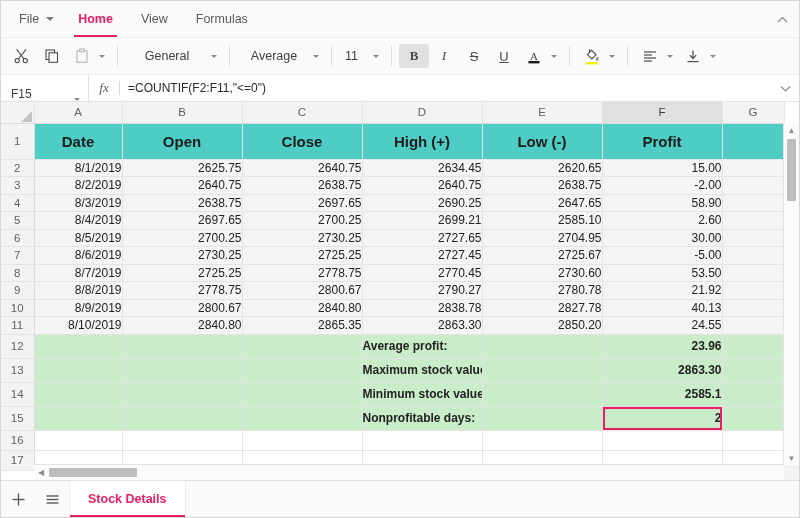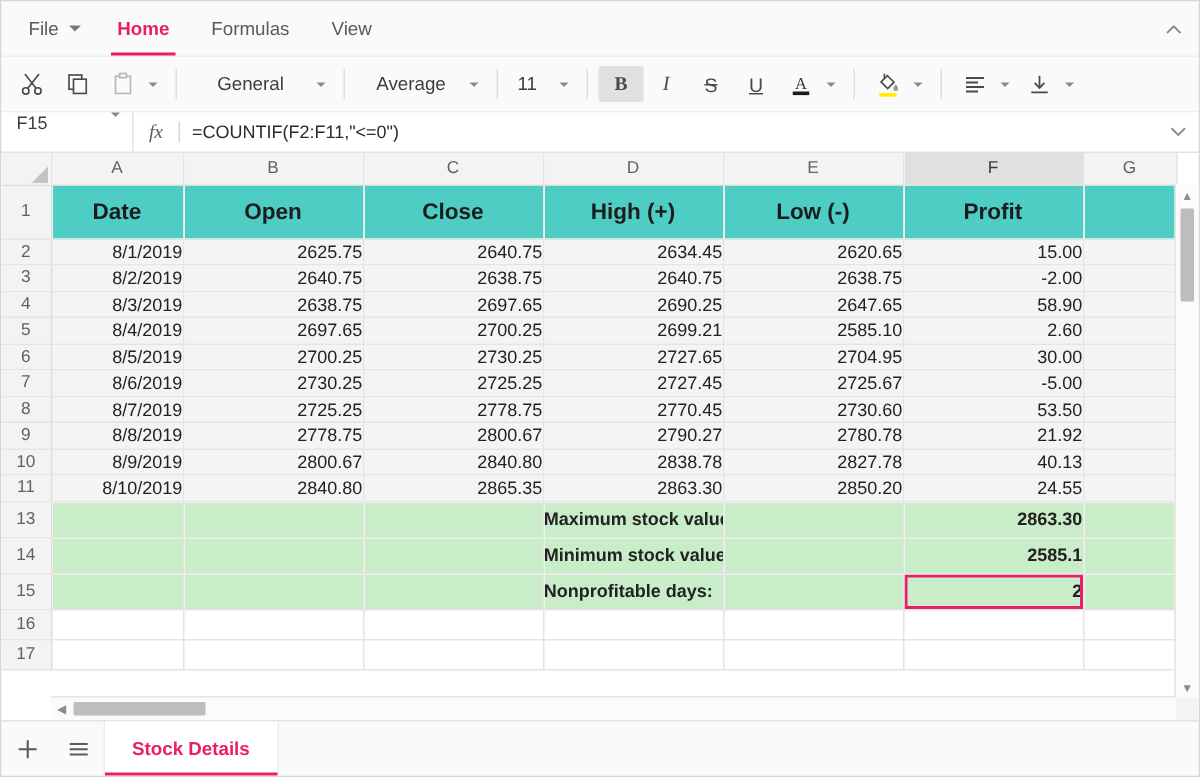--- a/index.html
+++ b/index.html
@@ -64,21 +64,21 @@
   .ital-g{font-style:italic;font-size:13.5px;font-family:"Liberation Serif",serif;}
   .strike-g{font-size:13px;text-decoration:line-through;font-family:"Liberation Sans",sans-serif;}
   .under-g{font-size:13px;text-decoration:underline;font-family:"Liberation Sans",sans-serif;}
 
   
   .formulabar{
     height:26px;flex:0 0 26px;display:flex;align-items:center;background:#ffffff;
     border-bottom:1px solid #e2e2e2;
   }
   .namebox{
-    width:88px;height:100%;display:flex;align-items:flex-start;
+    width:88px;height:100%;display:flex;align-items:flex-end;
     border-right:1px solid #e2e2e2;font-size:12px;color:#3d3d3d;padding-left:10px;
     box-sizing:border-box;cursor:text;
   }
   .namebox .nb-caret{
     margin-left:auto;margin-right:8px;width:0;height:0;
     border-left:3.5px solid transparent;border-right:3.5px solid transparent;
     border-top:3.5px solid #8a8a8a;
   }
   .fx{
     width:30px;text-align:center;font-style:italic;font-family:"Liberation Serif",serif;
@@ -171,24 +171,24 @@
 
   <div class="ribbon-tabs">
     <div class="rtab file">
       <span>File</span>
       <span class="caret"></span>
     </div>
     <div class="rtab active">
       <span>Home</span>
     </div>
     <div class="rtab">
+      <span>View</span>
+    </div>
+    <div class="rtab">
       <span>Formulas</span>
-    </div>
-    <div class="rtab">
-      <span>View</span>
     </div>
     <div class="collapse-btn">
       <svg width="11" height="7" viewBox="0 0 11 7">
         <path d="M1 6 L5.5 1.5 L10 6" stroke="#8a8a8a" stroke-width="1.2" fill="none"></path>
       </svg>
     </div>
   </div>
 
   <div class="toolbar">
     <div class="tb-btn">
@@ -440,20 +440,30 @@
             <td class="rowhead">11</td>
             <td class="cell num">8/10/2019</td>
             <td class="cell num">2840.80</td>
             <td class="cell num">2865.35</td>
             <td class="cell num">2863.30</td>
             <td class="cell num">2850.20</td>
             <td class="cell num">24.55</td>
             <td class="cell num"></td>
           </tr>
           <tr class="sumrow" style="height: 24px;">
+            <td class="rowhead">12</td>
+            <td class="cell num"></td>
+            <td class="cell num"></td>
+            <td class="cell num"></td>
+            <td class="cell lbl">Average profit:</td>
+            <td class="cell num"></td>
+            <td class="cell num">23.96</td>
+            <td class="cell num"></td>
+          </tr>
+          <tr class="sumrow" style="height: 24px;">
             <td class="rowhead">13</td>
             <td class="cell num"></td>
             <td class="cell num"></td>
             <td class="cell num"></td>
             <td class="cell lbl">Maximum stock value:</td>
             <td class="cell num"></td>
             <td class="cell num">2863.30</td>
             <td class="cell num"></td>
           </tr>
           <tr class="sumrow" style="height: 24px;">

